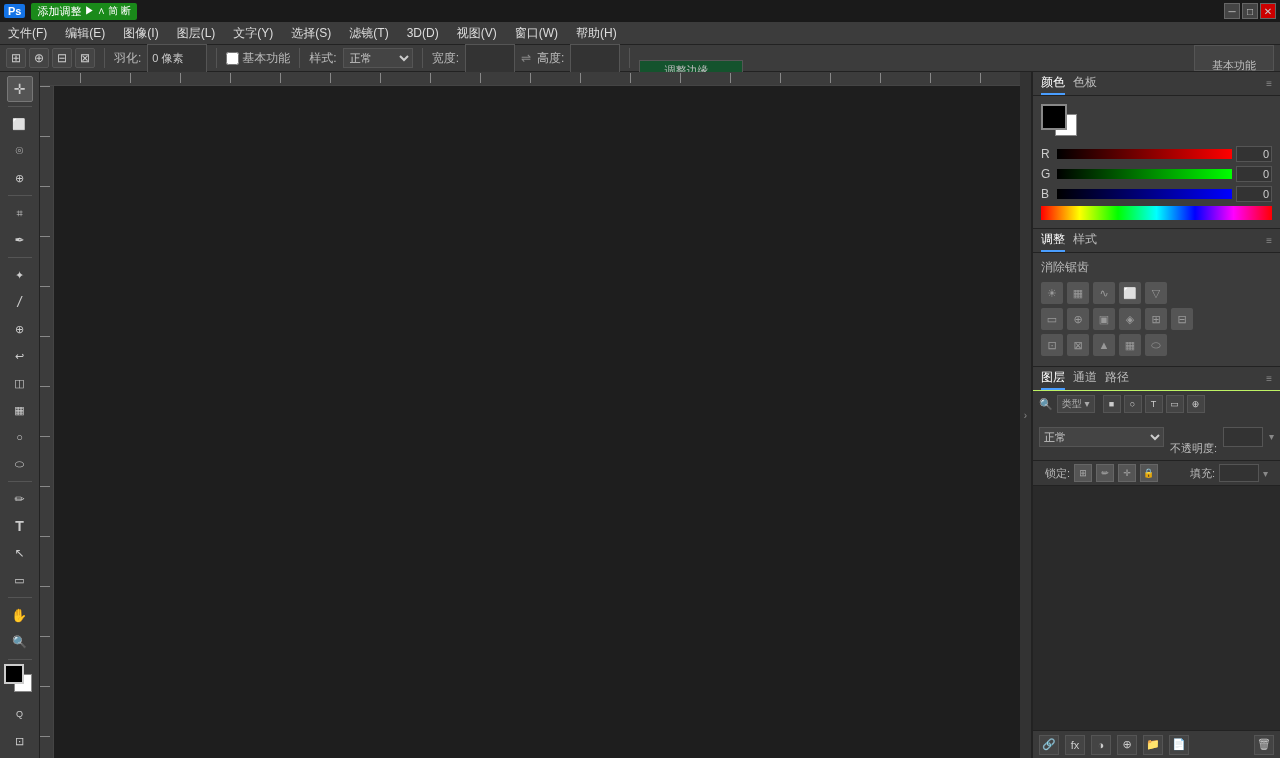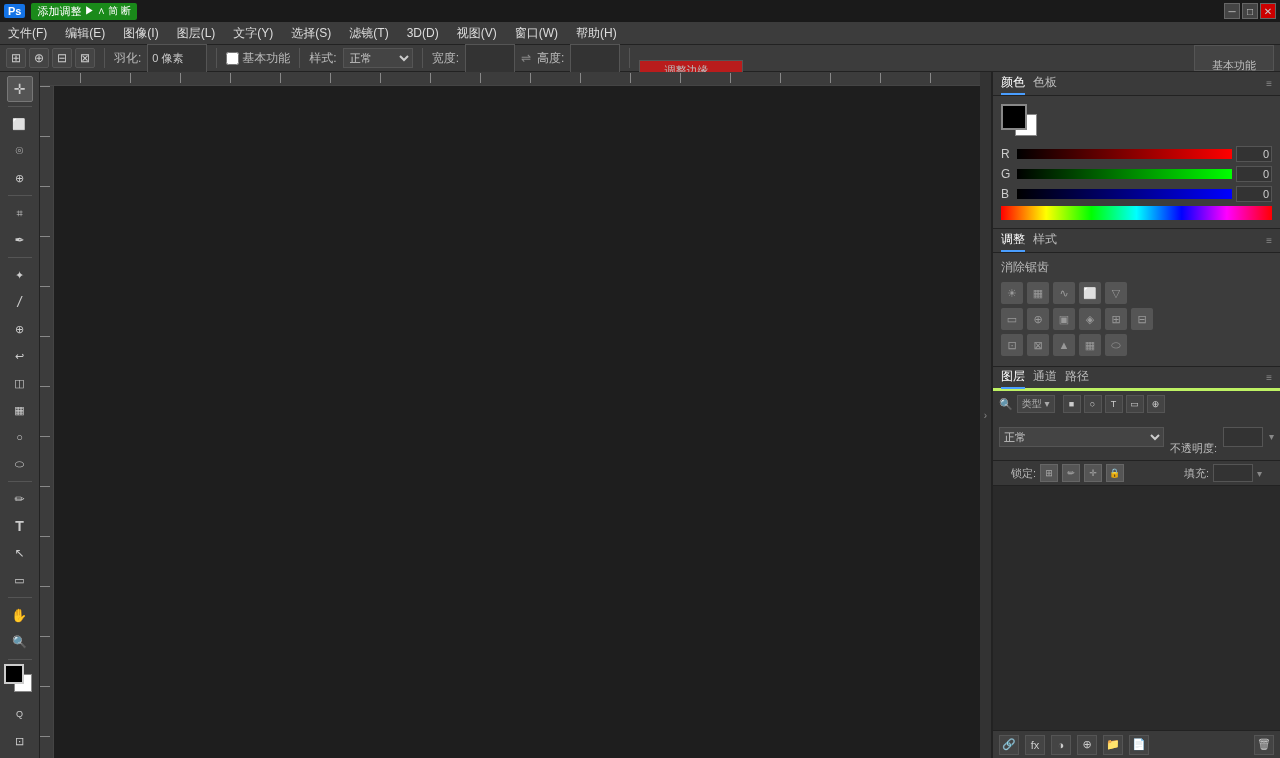--- a/index.html
+++ b/index.html
@@ -139,21 +139,21 @@
       padding: 0 2px;
     }
     .opt-checkbox-label {
       display: flex;
       align-items: center;
       gap: 3px;
       color: #bbb;
       font-size: 12px;
     }
     .opt-wide-btn {
-      background: #b91c1c;
+      background: #14532d;
       border: 1px solid #555;
       color: #bbb;
       height: 20px;
       padding: 0 24px;
       font-size: 11px;
       cursor: pointer;
       margin-top: 24px;
     }
     .opt-workspace {
       margin-left: auto;
@@ -209,21 +209,21 @@
     
     #canvas-area {
       flex: 1;
       background: #1e1e1e;
       position: relative;
       overflow: hidden;
     }
 
     
     #right-panels {
-      width: 288px;
+      width: 248px;
       background: #3c3c3c;
       border-left: 1px solid #222;
       display: flex;
       flex-direction: column;
     }
 
     
     .collapse-handle {
       width: 12px;
       background: #333;
@@ -369,21 +369,21 @@
       flex-direction: column;
       min-height: 0;
     }
     .layers-header {
       height: 24px;
       background: #3a3a3a;
       display: flex;
       align-items: center;
       padding: 0 8px;
       gap: 8px;
-      border-bottom: 3px solid #bef264;
+      border-bottom: 1px solid #bef264;
     }
     .layers-controls {
       padding: 4px 6px;
       background: #383838;
       border-bottom: 1px solid #222;
     }
     .layers-filter-row {
       display: flex;
       align-items: center;
       gap: 4px;
@@ -422,21 +422,21 @@
       border: 1px solid #555;
       color: #ccc;
       height: 20px;
       font-size: 11px;
       padding: 0 2px;
     }
     .layers-lock-row {
       display: flex;
       align-items: center;
       gap: 4px;
-      padding: 3px 18px;
+      padding: 3px 12px;
       background: #383838;
       border-bottom: 1px solid #222;
     }
     .layers-lock-label {
       color: #bbb;
       font-size: 11px;
     }
     .layers-lock-icon {
       width: 18px;
       height: 18px;

